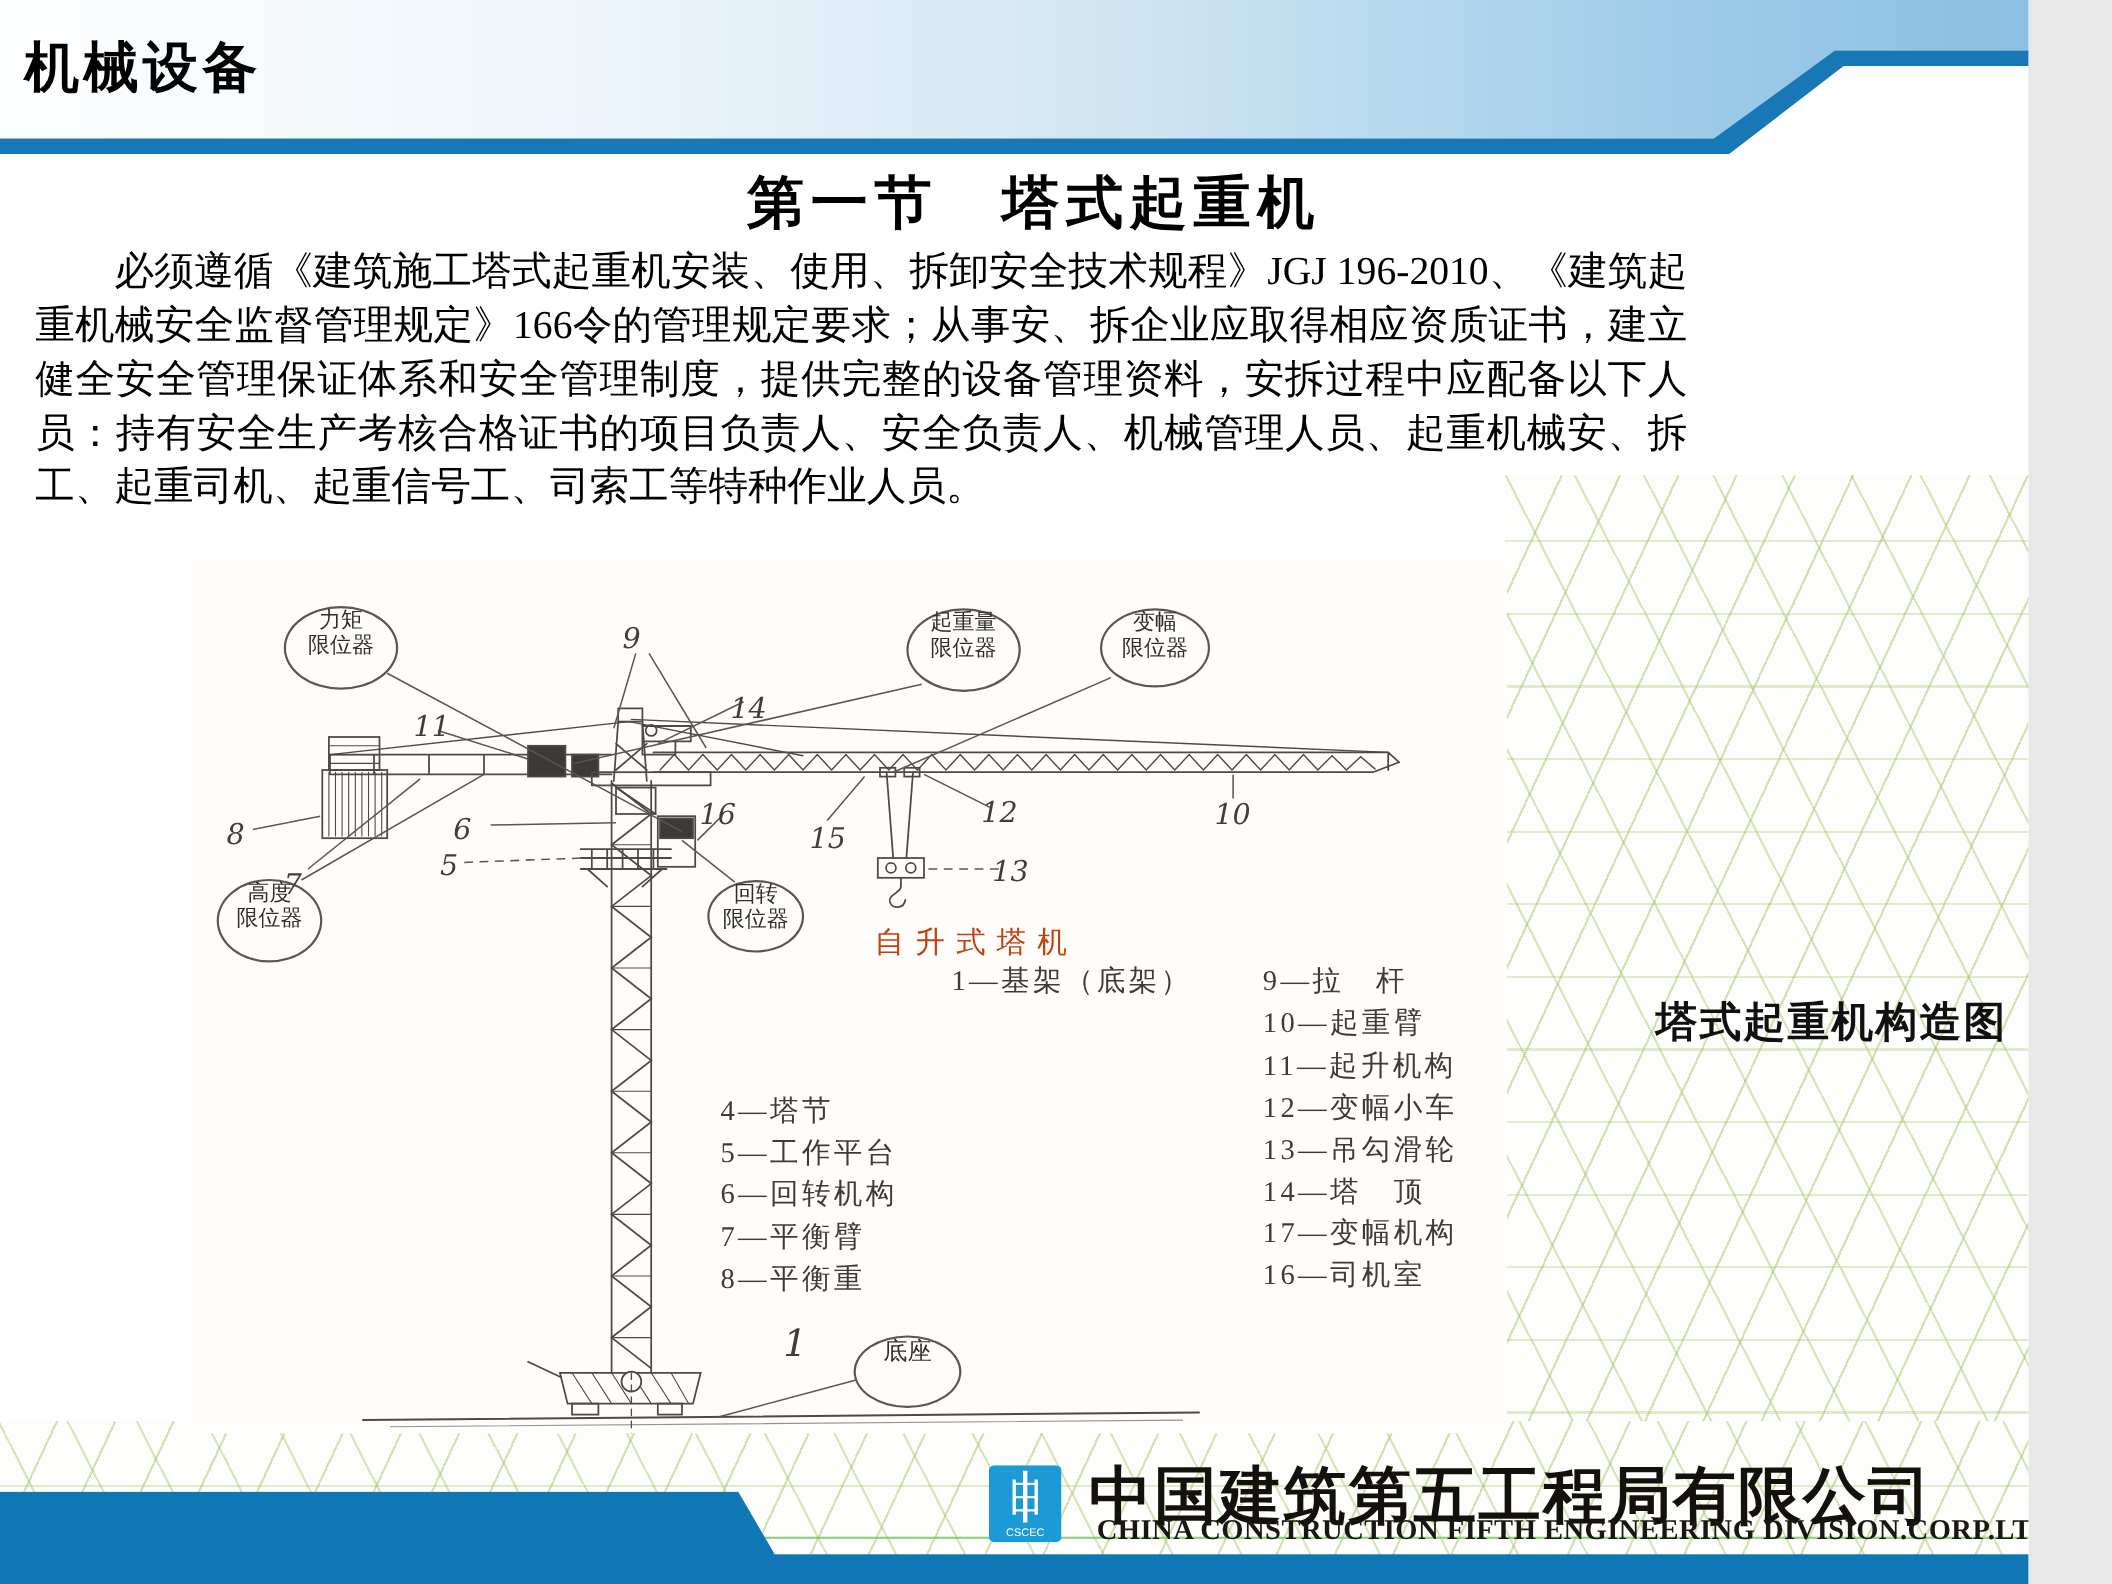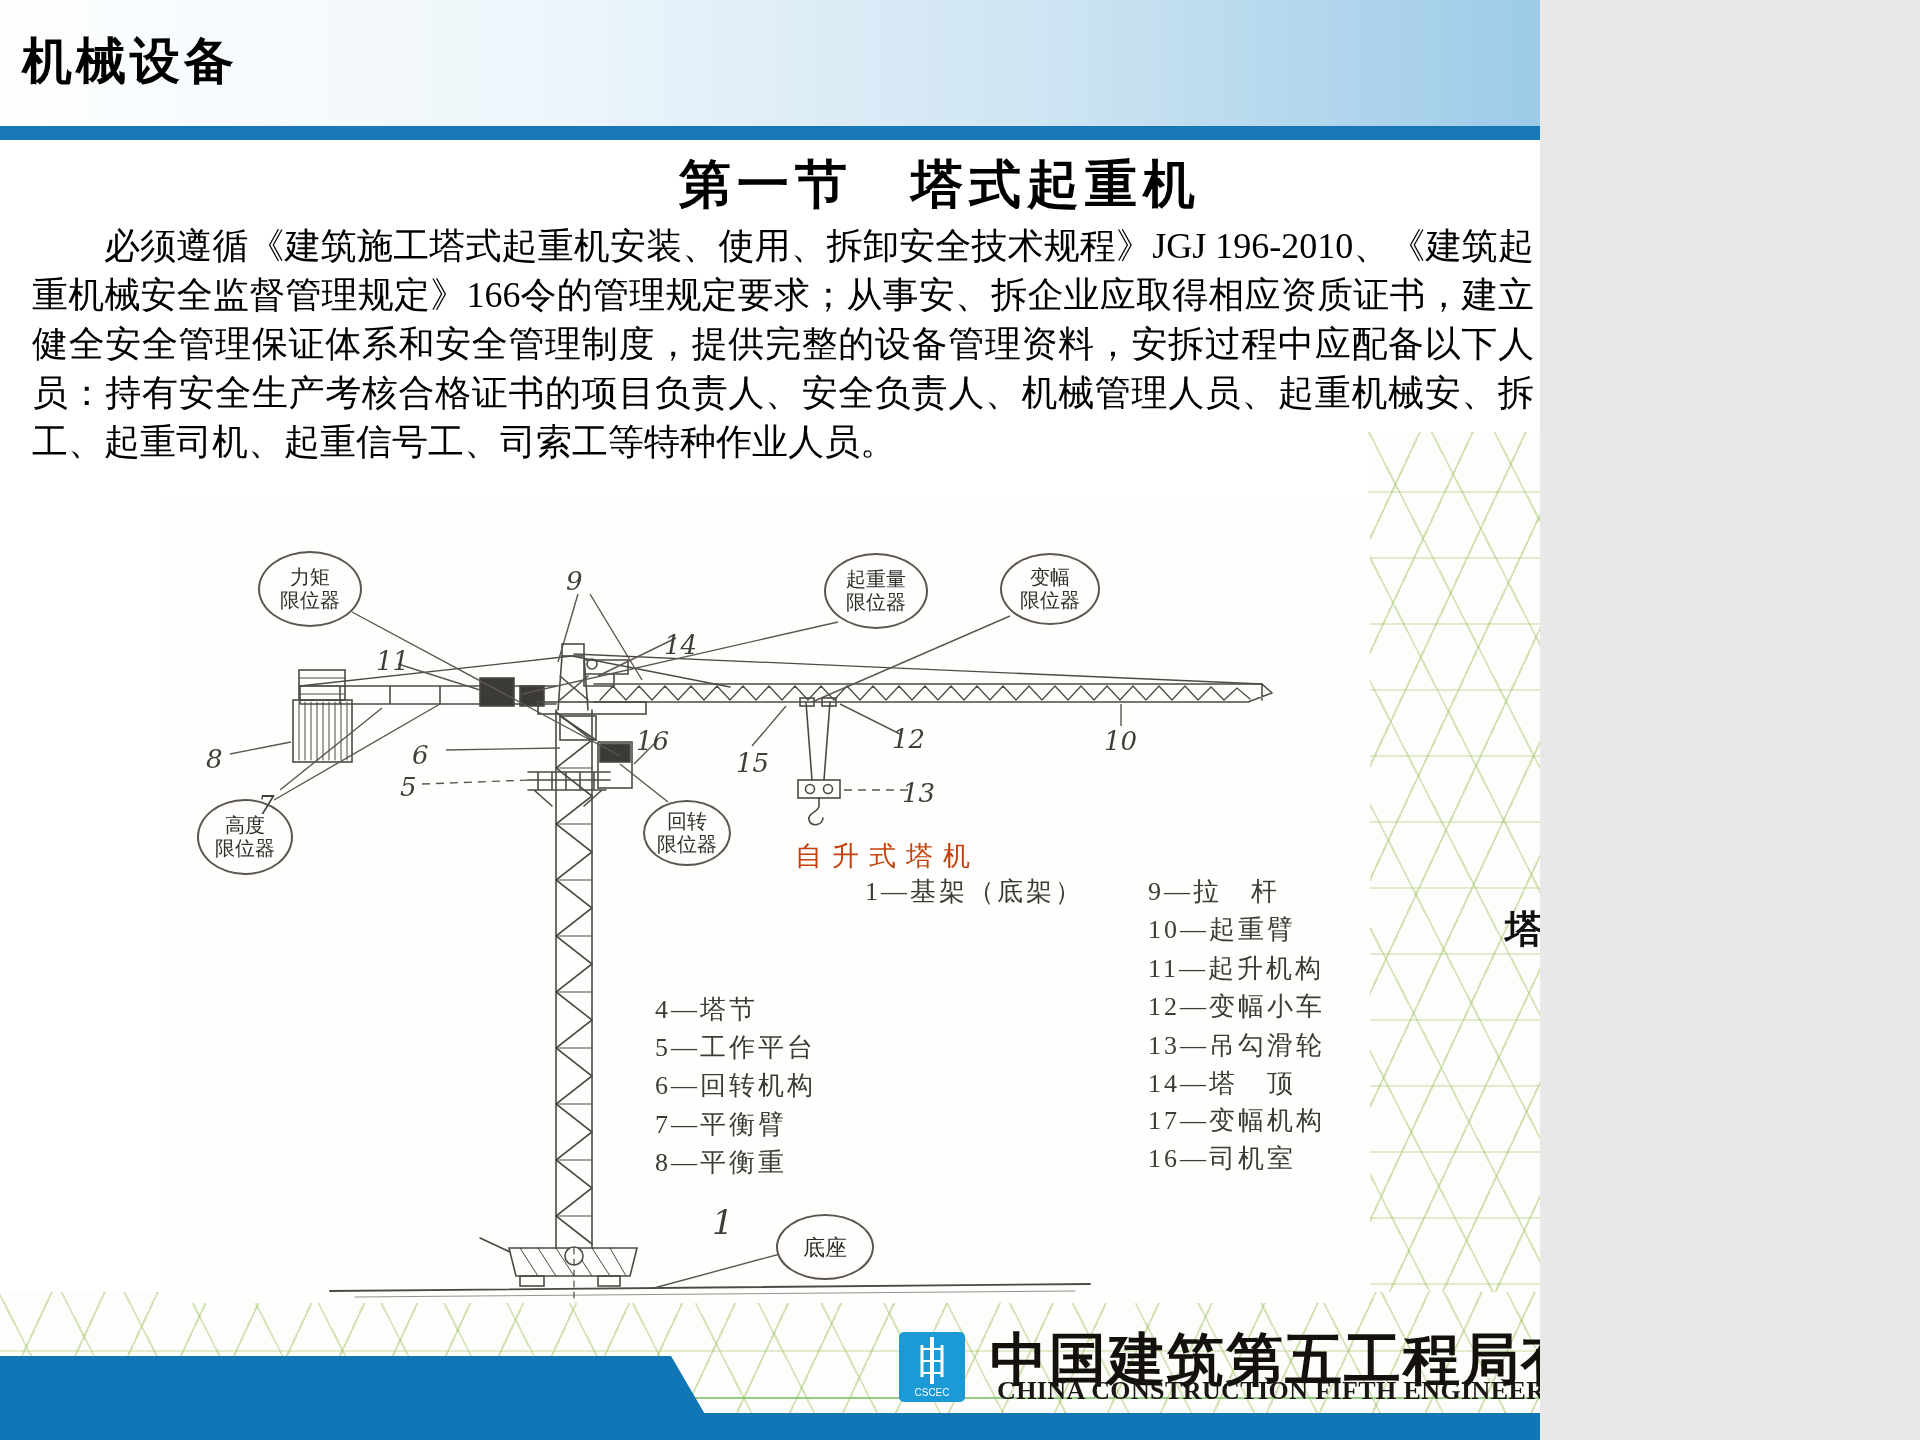--- a/index.html
+++ b/index.html
@@ -1,16 +1,16 @@
 <!DOCTYPE html>
 <html><head>
 <meta charset="utf-8">
 <style>
   html,body{margin:0;padding:0;background:#e8e8e8;}
-  #slide{position:relative;width:1540px;height:1440px;background:#ffffff;overflow:hidden;
+  #slide{position:relative;width:1844px;height:1440px;background:#ffffff;overflow:hidden;
          font-family:"Liberation Sans",sans-serif;}
   
   .hdr-svg{position:absolute;left:0;top:0;z-index:6;}
   .hdr-title{position:absolute;left:22px;top:28px;z-index:7;font-size:50px;font-weight:900;
              color:#000;letter-spacing:4px;font-family:"Liberation Sans",sans-serif;}
   
   .sec-title{position:absolute;left:0;top:150px;width:1880px;text-align:center;z-index:5;
              font-size:52px;font-weight:900;color:#000;letter-spacing:6px;
              font-family:"Liberation Serif",serif;}
   .para{position:absolute;left:32px;top:222px;width:1502px;z-index:5;font-size:36px;
@@ -23,21 +23,21 @@
       repeating-linear-gradient(63deg,  rgba(158,192,96,0) 0 54px, rgba(158,192,96,0.40) 54px 56px),
       repeating-linear-gradient(0deg,   rgba(158,192,96,0) 0 64px, rgba(158,192,96,0.30) 64px 66px);}
   .grid-right{left:1368px;top:432px;width:552px;height:983px;z-index:1;}
   .grid-bottom{left:0;top:1292px;width:1920px;height:124px;z-index:1;}
   .green-hline{position:absolute;left:0;top:1397px;width:1920px;height:2px;background:#84c36f;
                opacity:.85;z-index:2;}
   
   .scan{position:absolute;left:165px;top:498px;width:1205px;height:805px;background:#fffefc;z-index:2;}
   .crane-svg{position:absolute;left:165px;top:498px;z-index:3;}
   .bubble{position:absolute;z-index:4;border:2px solid #5a574f;border-radius:50%;background:#fffefc;
-          display:flex;flex-direction:column;align-items:center;justify-content:center;
+          display:flex;flex-direction:column;align-items:center;
           font-size:20px;line-height:23px;color:#2f2e2b;font-family:"Liberation Serif",serif;}
   .pnum{position:absolute;z-index:4;font-family:"DejaVu Serif",serif;font-style:italic;
         font-size:26px;color:#403e3a;}
   .pnum-big{font-size:34px;}
   .dia-head{position:absolute;left:795px;top:838px;z-index:4;font-size:27px;letter-spacing:10px;
             color:#c2410c;font-family:"Liberation Serif",serif;}
   .leg{position:absolute;z-index:4;font-size:26px;letter-spacing:3px;color:#3d3b36;
        font-family:"Liberation Serif",serif;white-space:nowrap;}
   .caption{position:absolute;left:1455px;top:904px;width:420px;z-index:4;text-align:center;
            font-size:38px;font-weight:700;color:#101010;letter-spacing:2px;

